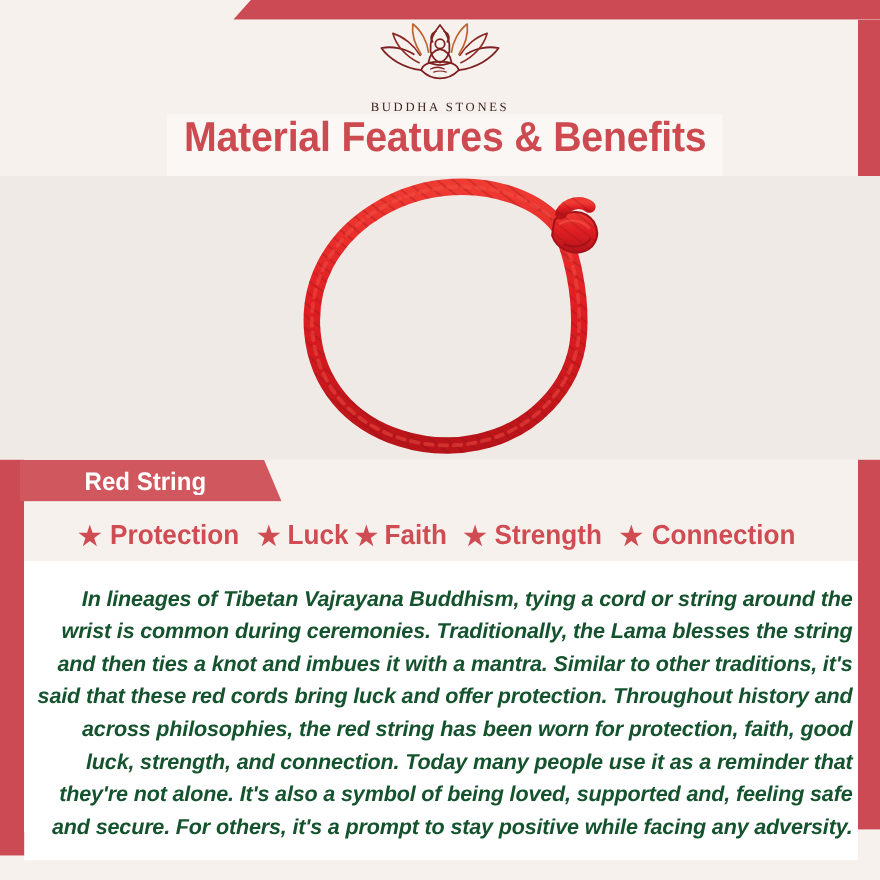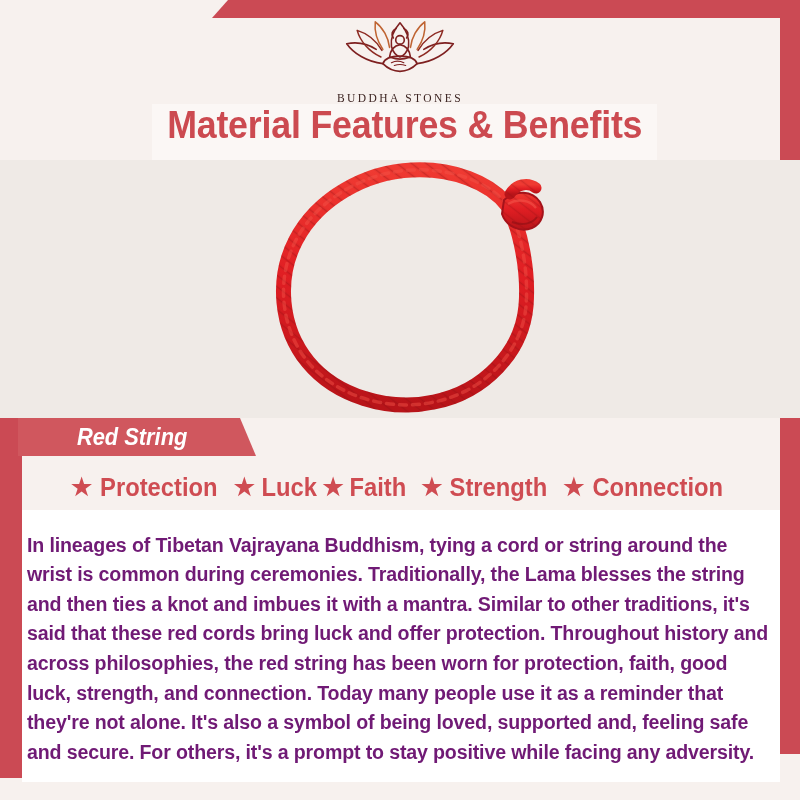--- a/index.html
+++ b/index.html
@@ -109,21 +109,20 @@
 
   
   .ribbon {
     position: absolute;
     top: 418px; left: 18px;
     width: 238px; height: 38px;
     background: #d0575e;
     clip-path: polygon(0 0, 222px 0, 238px 38px, 0 38px);
     display: flex;
     align-items: center;
-    font-style: italic;
   }
   .ribbon-label {
     font-family: "Liberation Sans Narrow", "Liberation Sans", sans-serif;
     font-weight: bold;
     font-size: 23px;
     color: #ffffff;
     margin-left: 56px;
     transform: scaleX(0.95);
     white-space: nowrap;
   }
@@ -167,23 +166,24 @@
     background: #ffffff;
   }
   .copy-text {
     position: absolute;
     top: 1px; left: 5px;
     width: 748px;
     font-family: "Liberation Sans", sans-serif;
     font-weight: bold;
     font-size: 19.6px;
     line-height: 29.6px;
-    color: #701a75;
+    color: #14532d;
     letter-spacing: -0.15px;
-    text-align: left;
+    text-align: right;
+    font-style: italic;
   }
 </style>
 </head>
 <body>
 
 <div id="poster">
 
   <div class="bar-top"></div>
   <div class="bar-right"></div>
   <div class="bar-left"></div>

